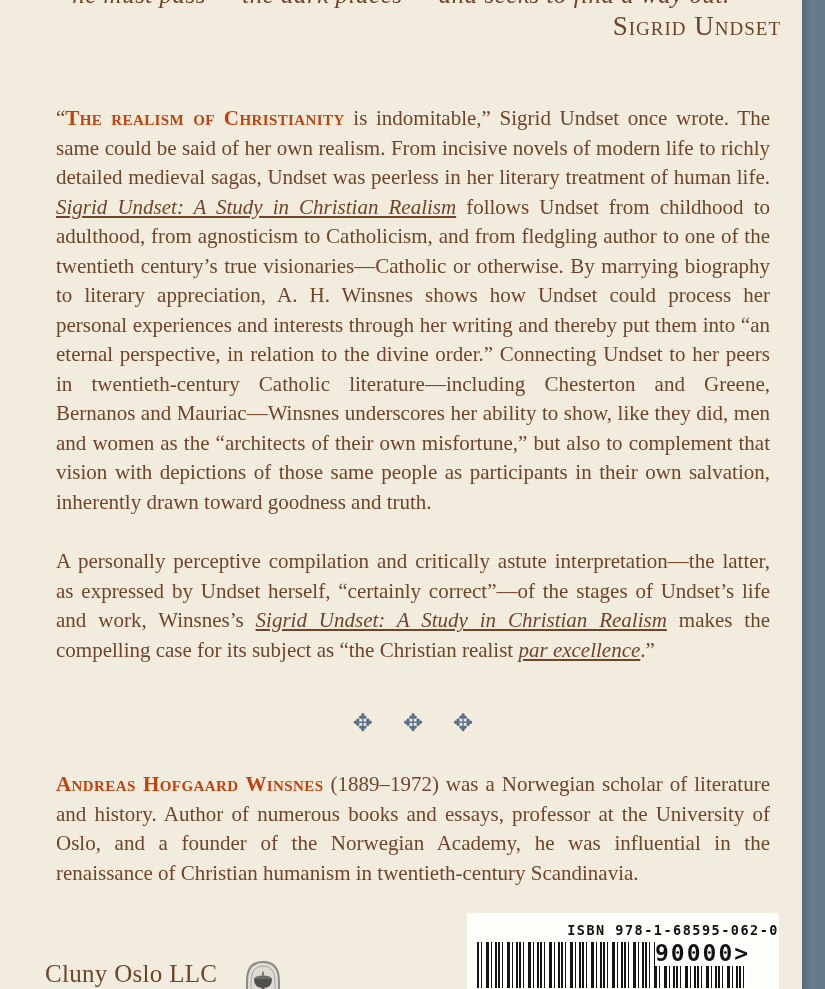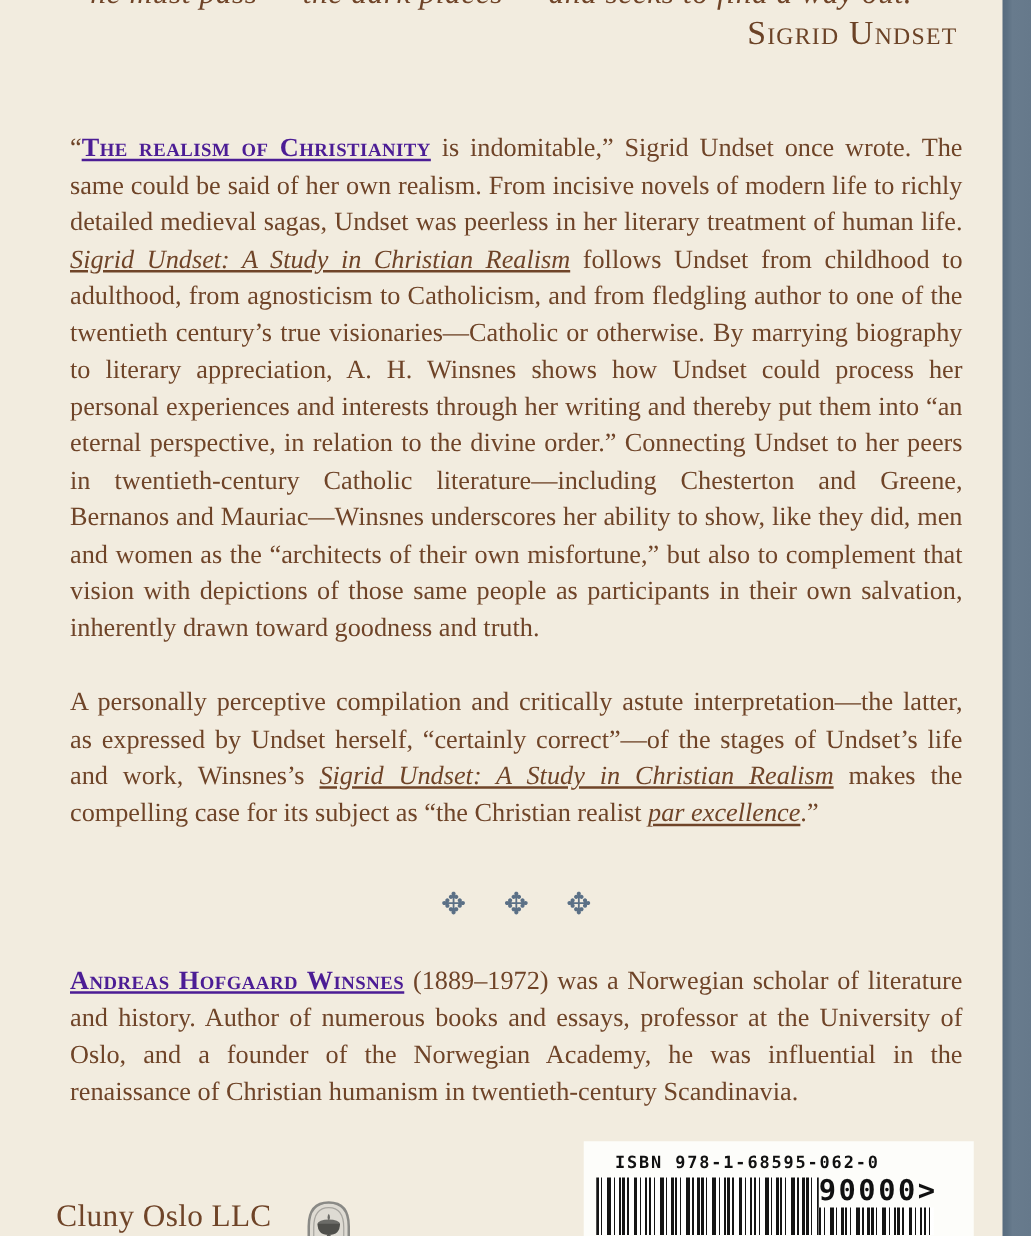--- a/index.html
+++ b/index.html
@@ -30,21 +30,21 @@
     text-align: center;
     font-style: italic;
     font-size: 25px;
     letter-spacing: 0.5px;
     color: #6f4428;
     white-space: nowrap;
   }
   .attribution {
     position: absolute;
     top: 11px;
-    right: 59px;
+    right: 44px;
     font-variant: small-caps;
     font-size: 27px;
     letter-spacing: 1px;
     color: #6b4226;
   }
   .body-text {
     position: absolute;
     left: 56px;
     width: 714px;
     margin: 0;
@@ -53,22 +53,21 @@
     text-align: justify;
     color: #6f4428;
   }
   .p1 { top: 104px; }
   .p2 { top: 547px; }
   .bio { top: 770px; }
   .sc {
     font-variant: small-caps;
     font-weight: bold;
     letter-spacing: 0.4px;
-    color: #4c1d95;
-    text-decoration: underline;
+    color: #c2410c;
   }
   .italic { font-style: italic; text-decoration: underline; }
   .fleurons {
     position: absolute;
     top: 706px;
     left: 56px;
     width: 714px;
     text-align: center;
     color: #5b7086;
     font-family: "DejaVu Sans", sans-serif;
@@ -94,20 +93,21 @@
   
   .isbn-box {
     position: absolute;
     left: 467px;
     top: 913px;
     width: 312px;
     height: 76px;
     background: #fdfdfa;
     box-sizing: border-box;
     padding: 9px 0 0 10px;
+    text-align: right;
   }
   .isbn-label {
     margin-left: 15px;
     font-family: "DejaVu Sans Mono", monospace;
     font-weight: bold;
     font-size: 13.5px;
     letter-spacing: 1.5px;
     color: #111;
     white-space: nowrap;
   }

